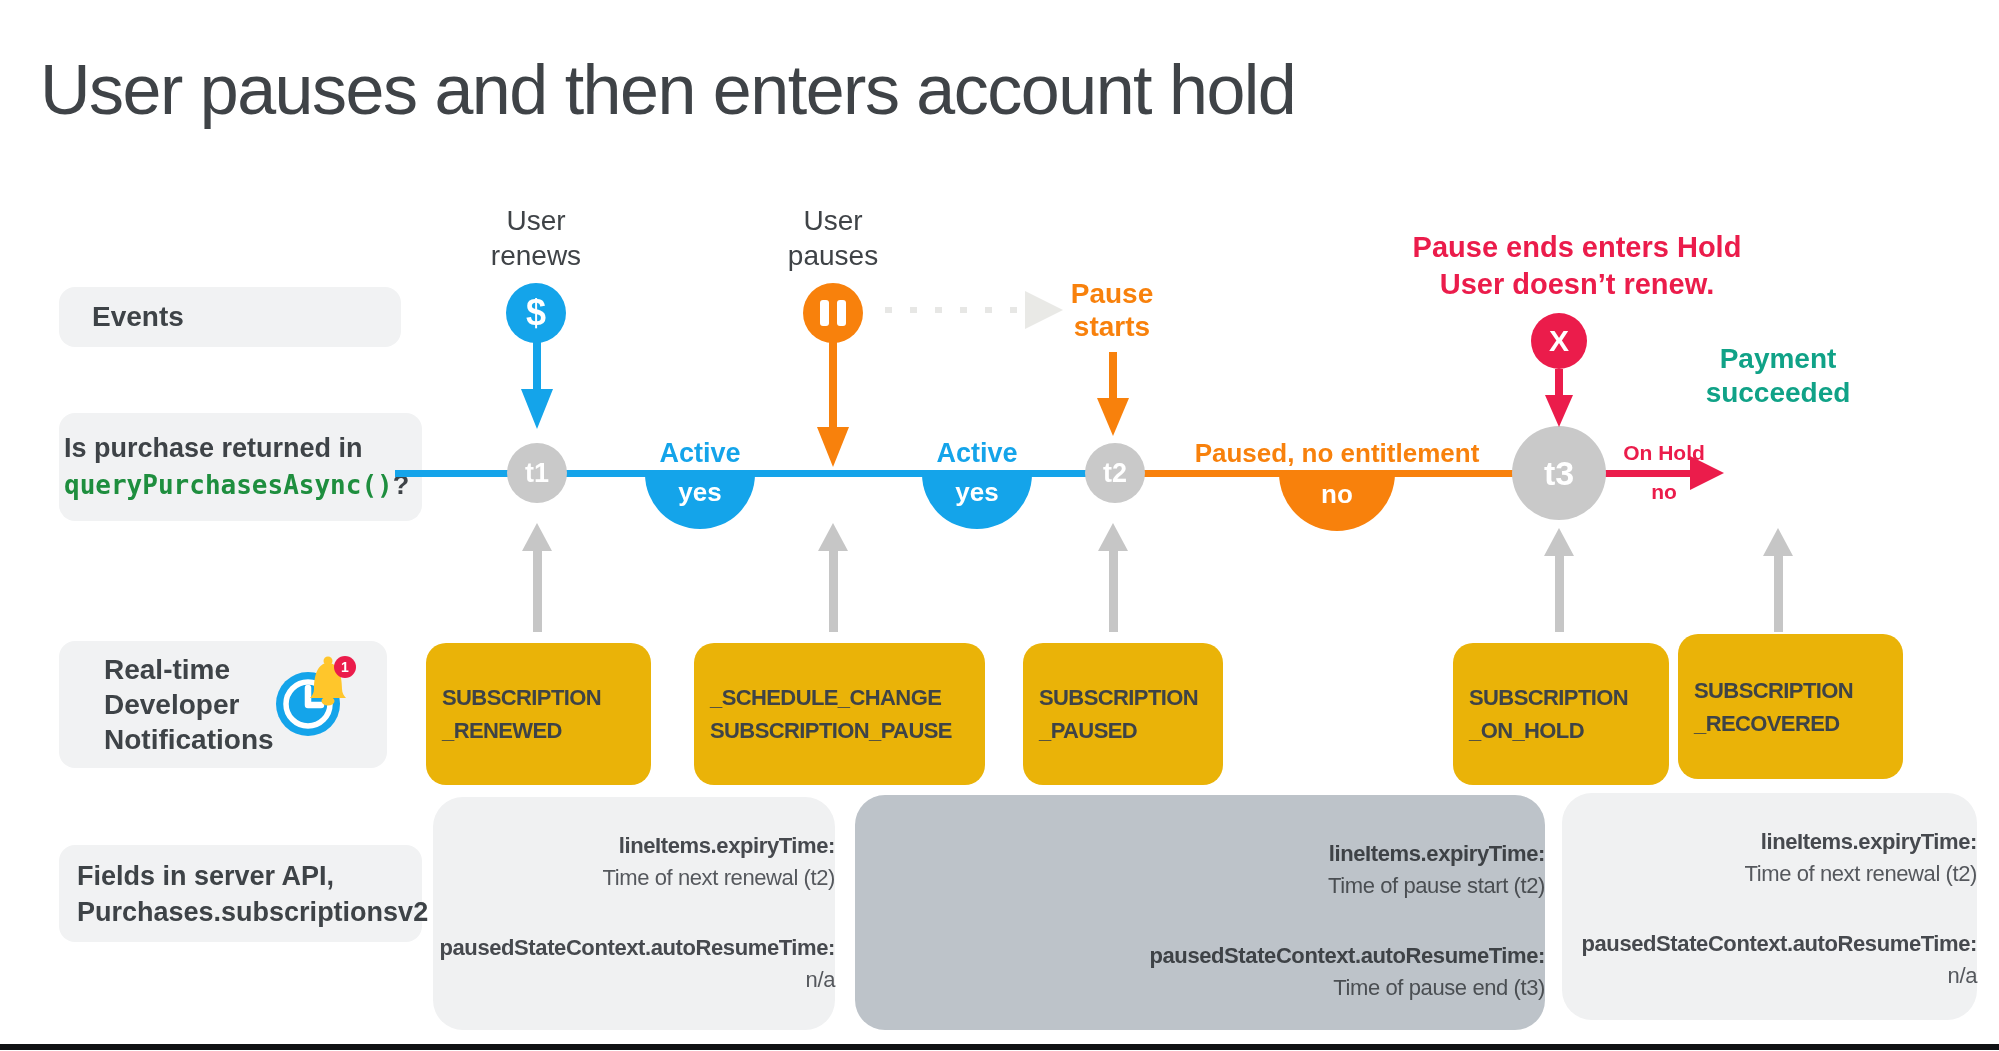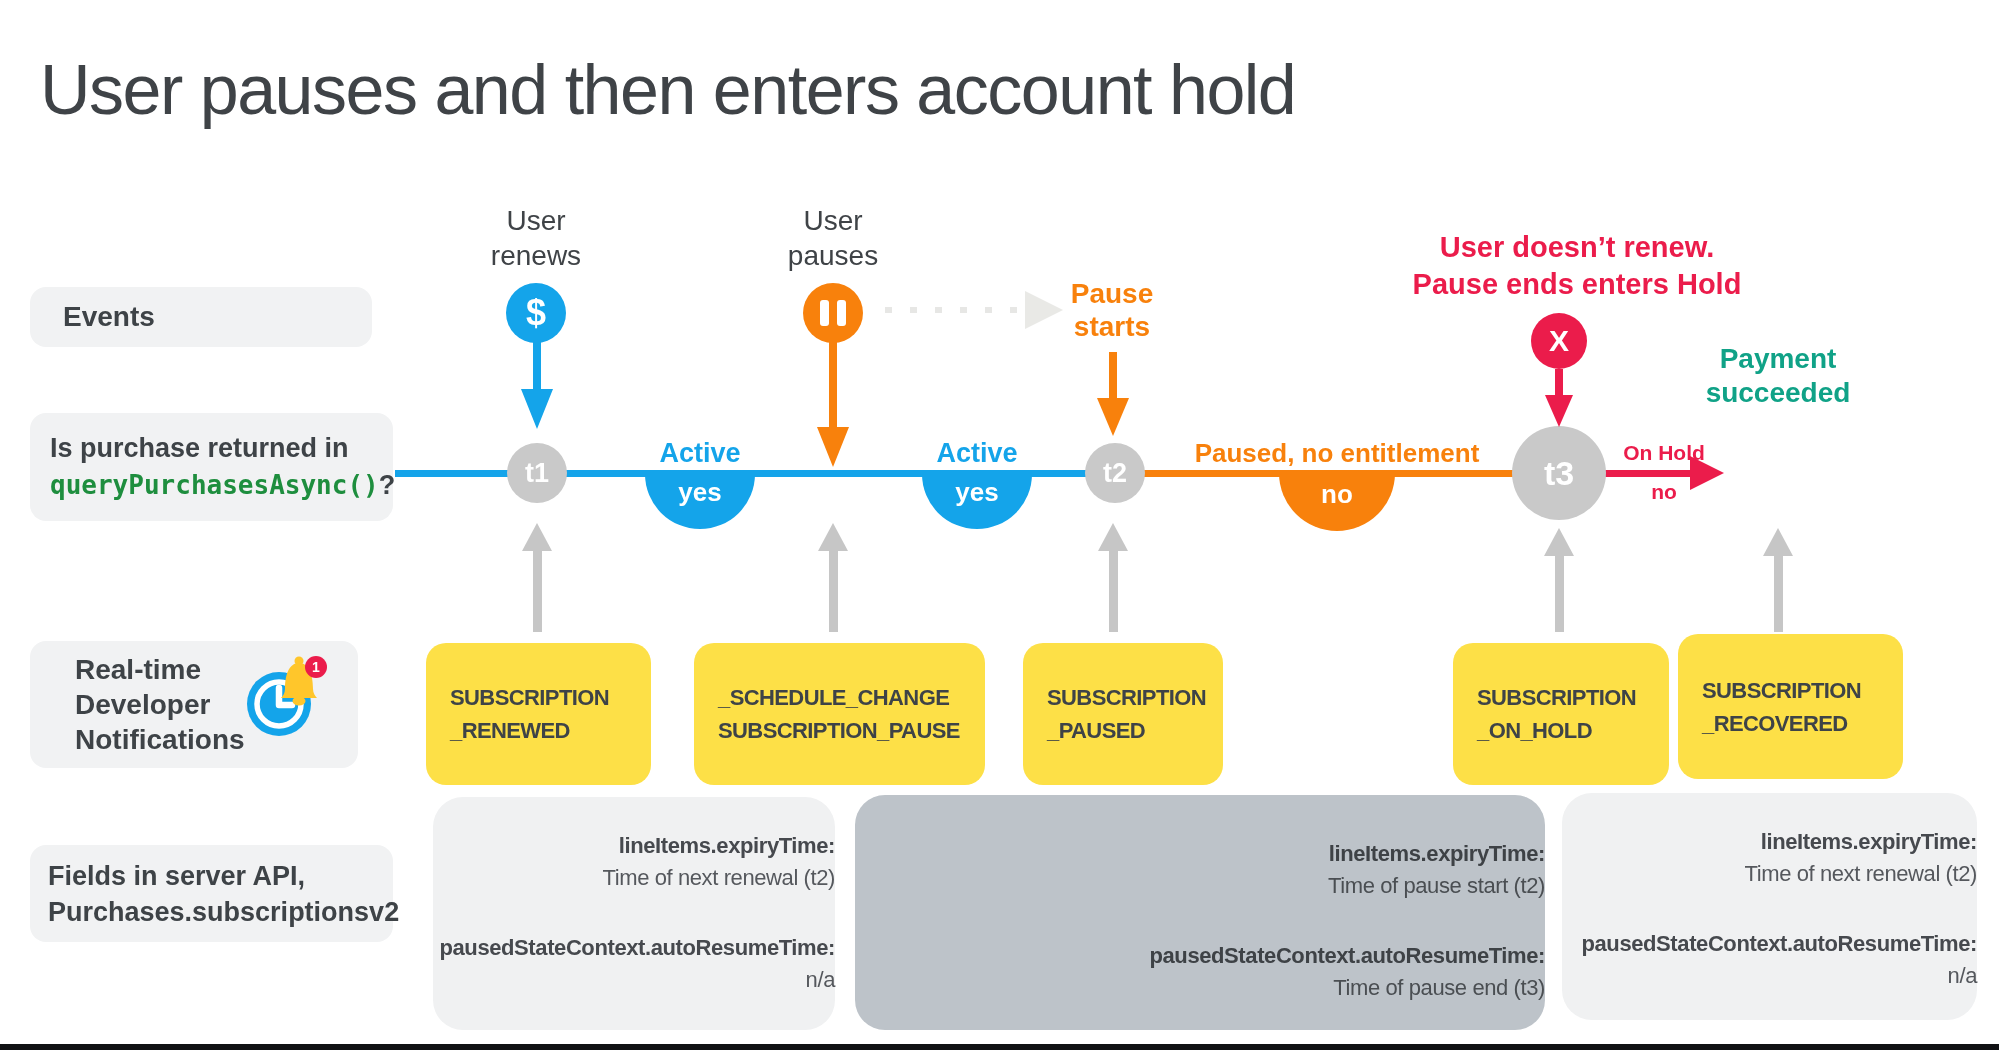--- a/index.html
+++ b/index.html
@@ -7,27 +7,27 @@
           font-family:"Liberation Sans",sans-serif;}
   .abs{position:absolute;}
   .flexc{display:flex;align-items:center;justify-content:center;}
   .col{display:flex;flex-direction:column;justify-content:center;}
   .bold{font-weight:bold;}
   .nowrap{white-space:nowrap;}
   .center{text-align:center;}
 
   #title{left:40px;top:50px;font-size:70px;letter-spacing:-1.5px;color:#3F4347;}
 
-  .pill{background:#F1F2F3;border-radius:16px;color:#3E4347;font-weight:bold;}
+  .pill{background:#F1F2F3;border-radius:16px;color:#3E4347;font-weight:bold;margin-left:29px;}
 
   .node{background:#C9C9C9;border-radius:50%;color:#fff;font-weight:bold;}
   .semi{color:#fff;font-weight:bold;text-align:center;border-radius:0 0 999px 999px;}
 
-  .ybox{background:#fde047;border-radius:20px;color:#3E4347;font-weight:bold;
-        font-size:22px;line-height:33px;letter-spacing:-0.6px;padding-left:24px;white-space:nowrap;}
+  .ybox{background:#eab308;border-radius:20px;color:#3E4347;font-weight:bold;
+        font-size:22px;line-height:33px;letter-spacing:-0.6px;padding-left:16px;white-space:nowrap;}
 
   .api-box{border-radius:30px;font-size:22px;letter-spacing:-0.4px;}
   .api-line{position:absolute;left:0;right:0;text-align:right;white-space:nowrap;}
   .api-field{font-weight:bold;color:#46494E;}
   .api-value{color:#55585D;margin-left:20px;}
 
   .down-arrow .head{width:0;height:0;margin:0 auto;
     border-left:16px solid transparent;border-right:16px solid transparent;
     border-top:40px solid var(--c);}
   .down-arrow .shaft{width:8px;margin:0 auto;background:var(--c);}
@@ -46,21 +46,21 @@
 <body>
 
 <div id="canvas">
 
   <div id="title" class="abs nowrap">User pauses and then enters account hold</div>
 
   <div class="abs pill flexc" style="left:30px;top:287px;width:342px;height:60px;justify-content:flex-start;padding-left:33px;font-size:28px;box-sizing:border-box;">
     <span>Events</span>
   </div>
 
-  <div class="abs pill col" style="left:30px;top:413px;width:363px;height:108px;padding-left:20px;box-sizing:border-box;font-size:27px;line-height:37px;">
+  <div class="abs pill col" style="left:30px;top:413px;width:363px;height:108px;padding-left:5px;box-sizing:border-box;font-size:27px;line-height:37px;">
     <div>Is purchase returned in</div>
     <div class="nowrap"><span class="code" style="font-size:26px;">queryPurchasesAsync()</span><span>?</span></div>
   </div>
 
   <div class="abs pill" style="left:30px;top:641px;width:328px;height:127px;">
     <div class="col" style="position:absolute;left:45px;top:0;bottom:0;font-size:28px;line-height:35px;">
       <div>Real-time</div>
       <div>Developer</div>
       <div>Notifications</div>
     </div>
@@ -133,22 +133,22 @@
   <div class="abs center bold orange-t" style="left:1032px;top:277px;width:160px;font-size:28px;line-height:33px;">
     <div>Pause</div>
     <div>starts</div>
   </div>
   <div class="abs down-arrow" style="left:1097px;top:352px;width:32px;--c:#F8810C;">
     <div class="shaft" style="height:46px;"></div>
       <div class="head" style="border-top-width:38px;"></div>
   </div>
 
   <div class="abs center bold red-t" style="left:1397px;top:229px;width:360px;font-size:29px;line-height:37px;">
+    <div class="nowrap">Pause ends enters Hold</div>
     <div class="nowrap">User doesn’t renew.</div>
-    <div class="nowrap">Pause ends enters Hold</div>
   </div>
   <div class="abs flexc" style="left:1531px;top:313px;width:56px;height:56px;border-radius:50%;background:#EB1C4B;color:#fff;font-weight:bold;font-size:30px;">X</div>
   <div class="abs down-arrow" style="left:1545px;top:369px;width:28px;--c:#EB1C4B;">
     <div class="shaft" style="height:26px;"></div>
       <div class="head" style="border-left-width:14px;border-right-width:14px;border-top-width:32px;"></div>
   </div>
 
   <div class="abs center bold teal-t" style="left:1658px;top:342px;width:240px;font-size:28px;line-height:34px;">
     <div>Payment</div>
     <div>succeeded</div>

